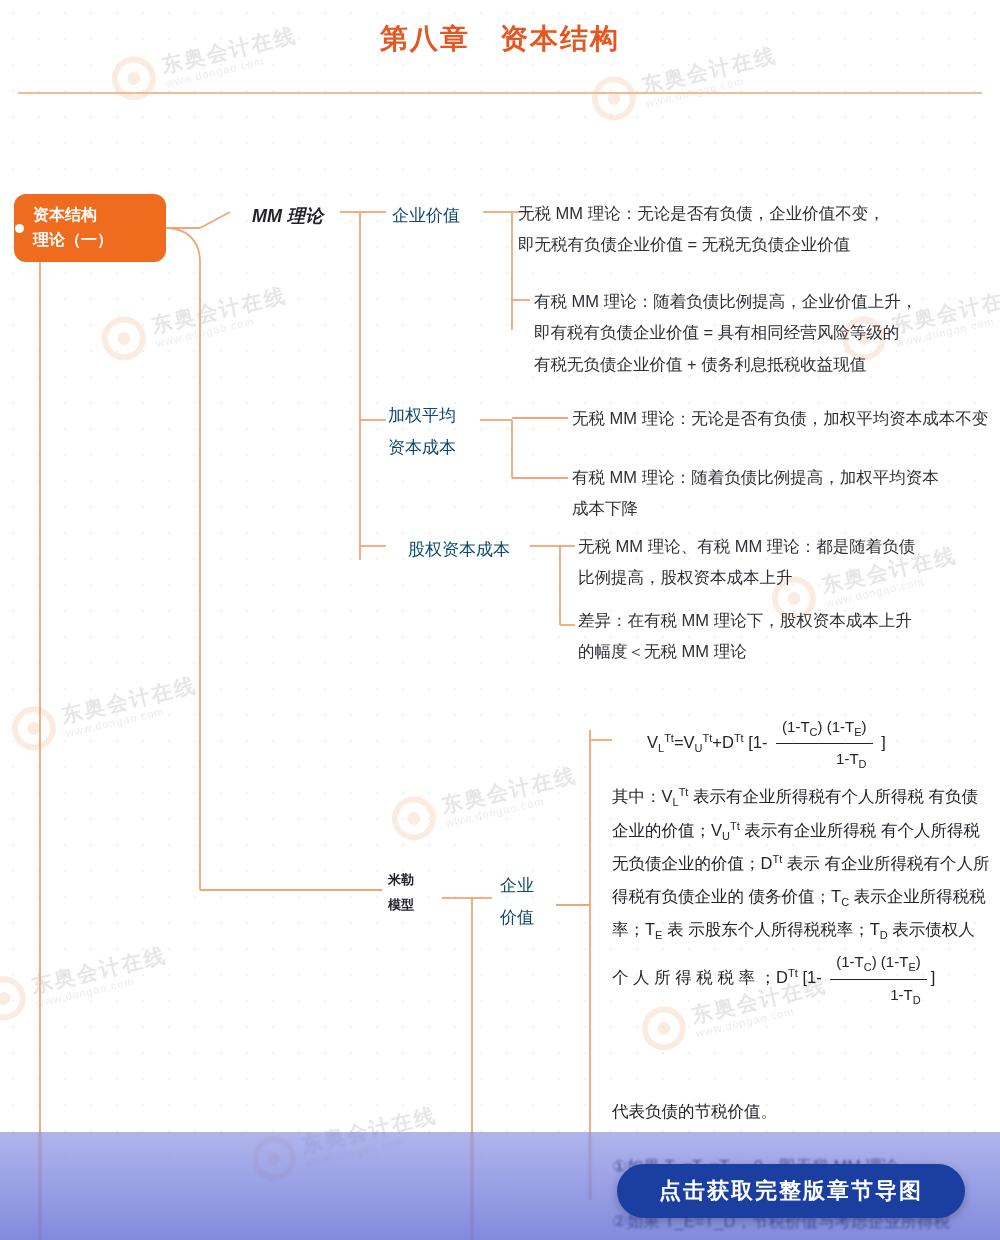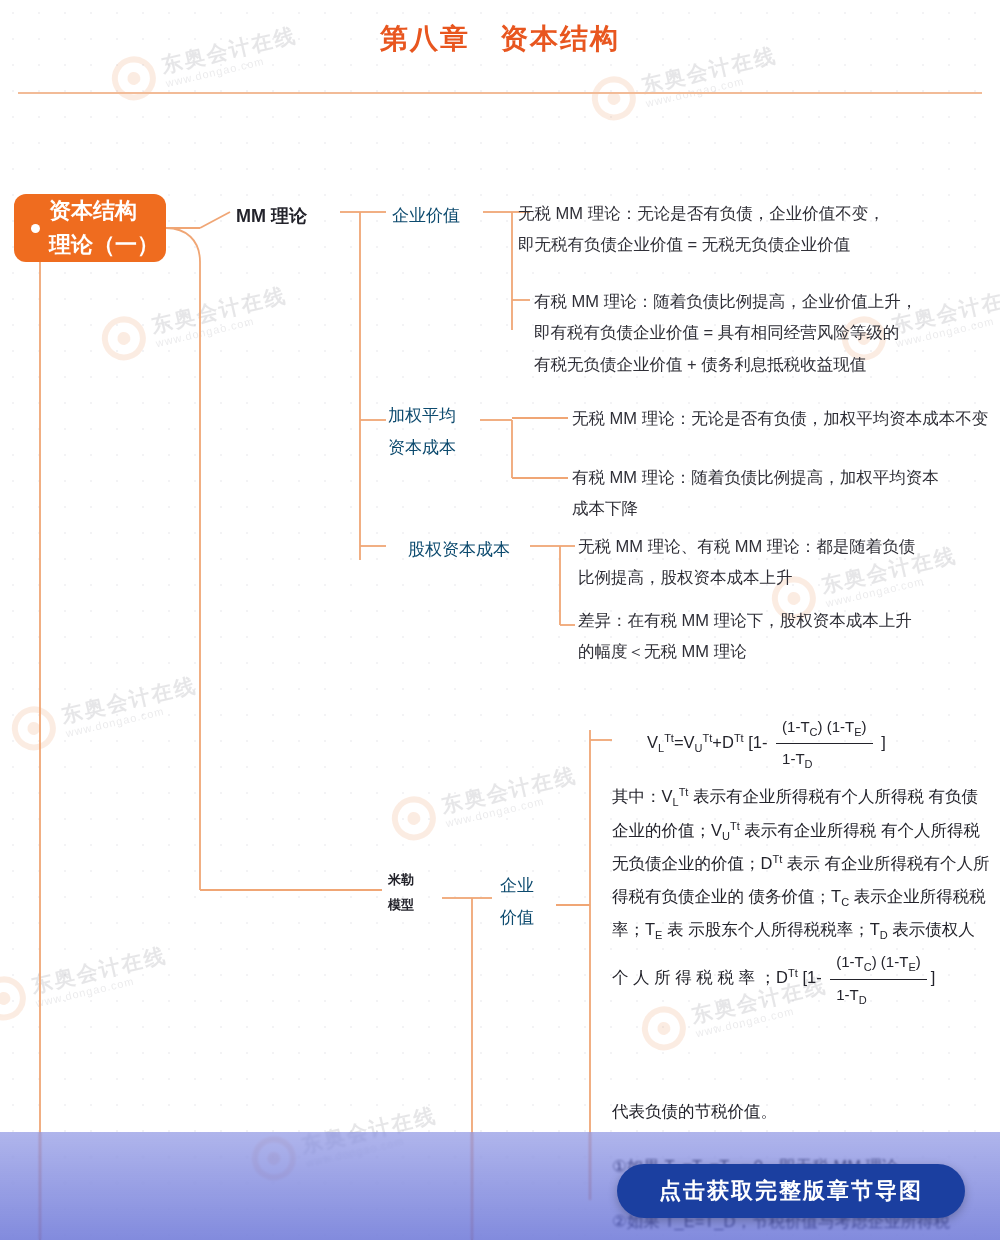--- a/index.html
+++ b/index.html
@@ -99,26 +99,26 @@
   
   .root-node {
     position: absolute;
     left: 14px;
     top: 194px;
     width: 152px;
     height: 68px;
     background: #ef6c1f;
     border-radius: 12px;
     color: #ffffff;
-    font-size: 22px;
+    font-size: 16px;
     font-weight: bold;
     line-height: 1.55;
     display: flex;
     align-items: center;
-    padding-left: 17px;
+    padding-left: 1px;
     box-sizing: border-box;
   }
   .root-node .bullet {
     width: 9px; height: 9px;
     background: #ffffff;
     border-radius: 50%;
     flex: 0 0 auto;
     margin-right: 9px;
     margin-top: 1px;
   }
@@ -152,21 +152,21 @@
   
   .formula-block {
     position: absolute;
     color: #23232b;
     font-size: 16.5px;
     line-height: 2.0;
   }
   .frac {
     display: inline-block;
     vertical-align: middle;
-    text-align: left;
+    text-align: right;
     margin: 0 4px;
   }
   .frac .num { display: block; padding: 0 6px; font-size: 15px; }
   .frac .den { display: block; border-top: 1.4px solid #23232b; padding: 0 6px; font-size: 15px; }
   sub { font-size: 11px; }
   sup { font-size: 11px; }
 
   
   .bottom-banner {
     position: absolute;
@@ -319,21 +319,21 @@
     <path d="M590,740 L612,740"></path>
   </g>
 </svg>
 
 <div class="root-node">
   <span class="bullet"></span>
   <span class="root-label">资本结构
 理论（一）</span>
 </div>
 
-<div class="node l1" style="left:236px; top:199px;">MM 理论</div>
+<div class="node l1" style="left:252px; top:199px;font-style:italic;">MM 理论</div>
 <div class="node l1" style="left:388px; top:868px; font-size:13px;">米勒
 模型</div>
 
 <div class="node l2" style="left:392px; top:200px;">企业价值</div>
 <div class="node l2" style="left:388px; top:400px;">加权平均
 资本成本</div>
 <div class="node l2" style="left:408px; top:534px;">股权资本成本</div>
 <div class="node l2" style="left:500px; top:870px;">企业
 价值</div>
 

